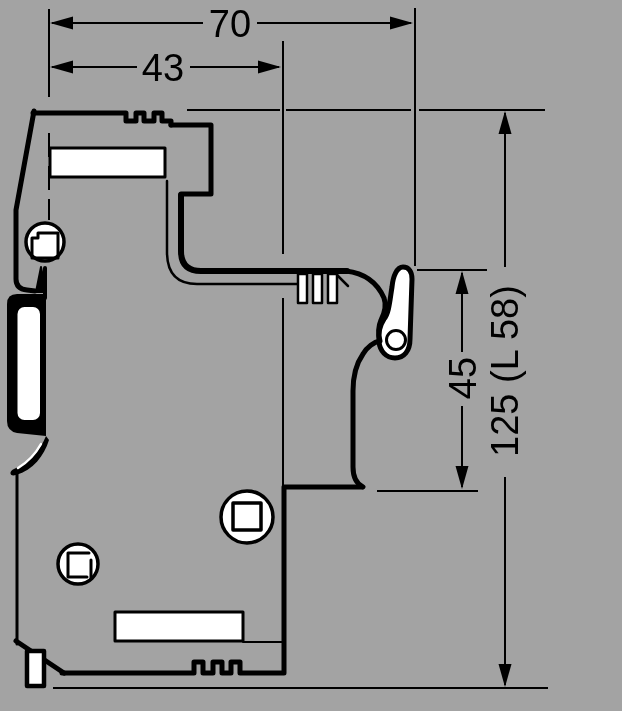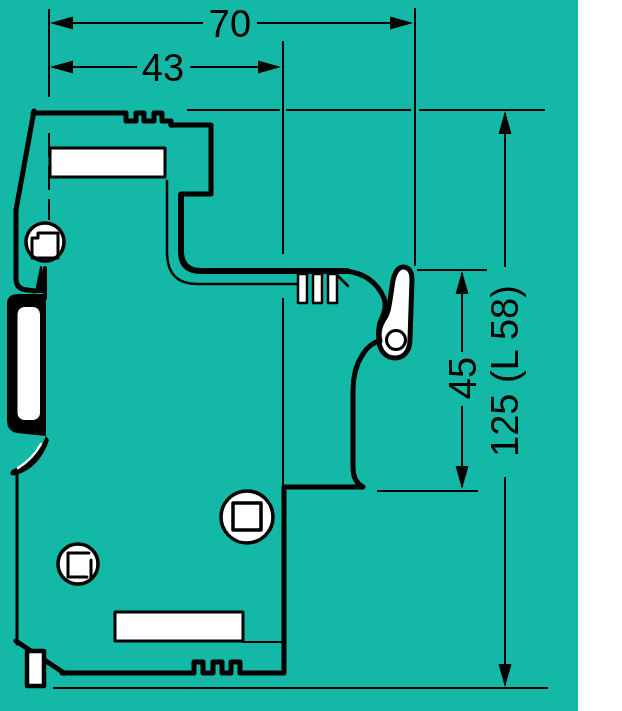--- a/index.html
+++ b/index.html
@@ -2,23 +2,23 @@
 <html><head>
 <meta charset="utf-8">
 <style>
   html, body {
     margin: 0;
     padding: 0;
     background: #ffffff;
   }
   .stage {
     position: relative;
-    width: 578px;
+    width: 622px;
     height: 711px;
-    background: #14b8a6;
+    background: #a3a3a3;
     overflow: hidden;
   }
   svg { display: block; }
   text {
     font-family: "Liberation Sans", sans-serif;
     font-size: 38px;
     fill: #000000;
   }
 </style>
 </head>

